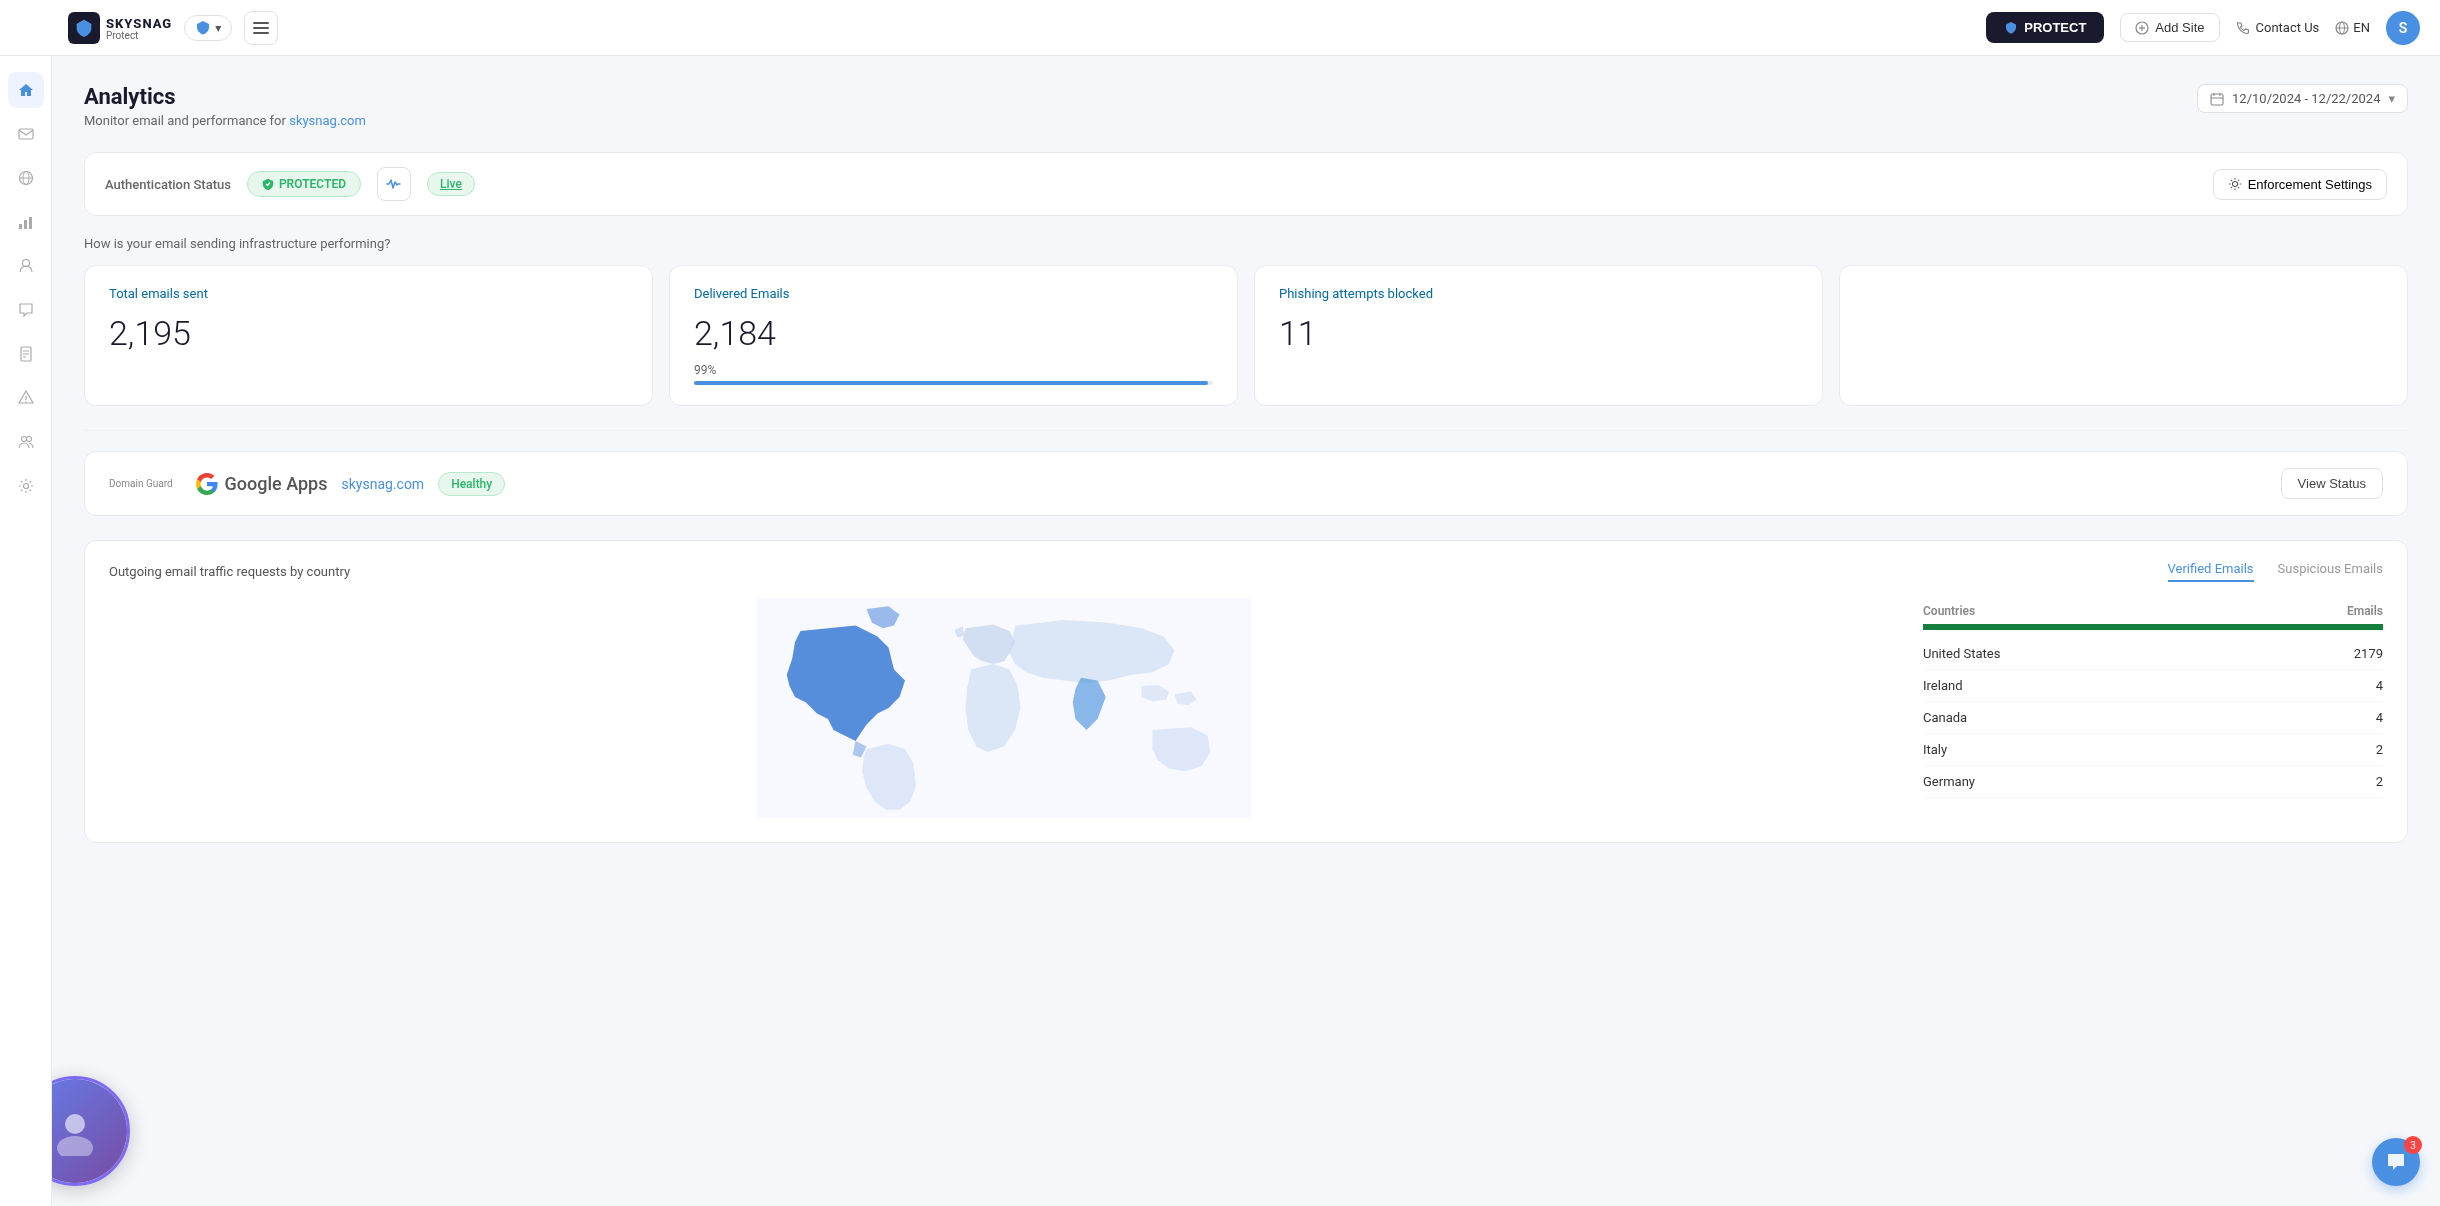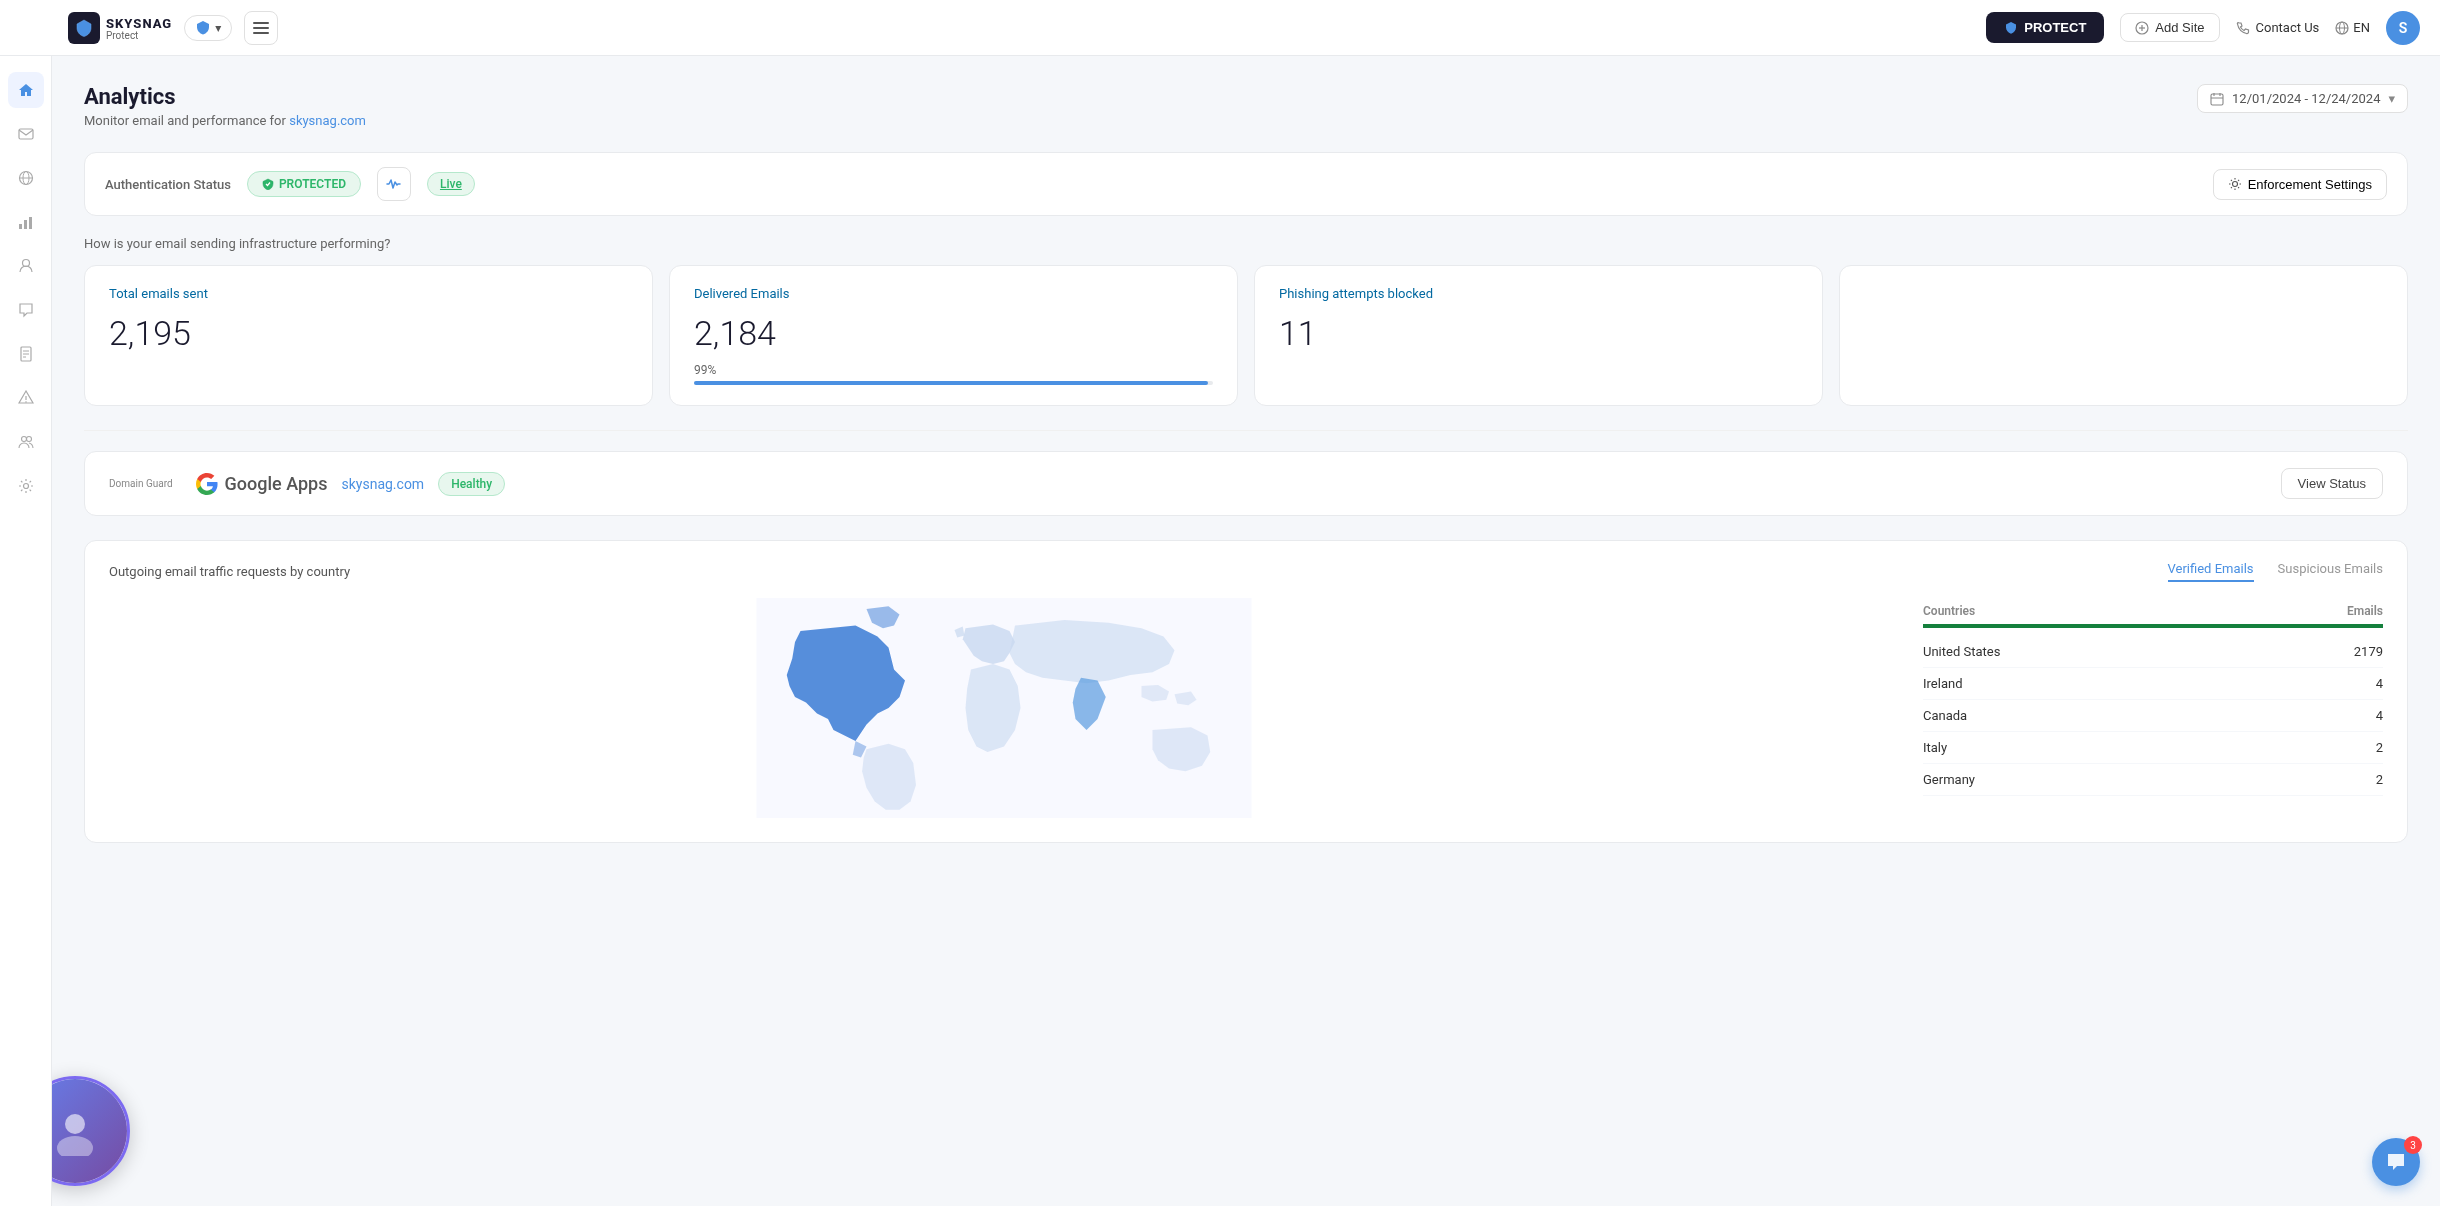--- a/index.html
+++ b/index.html
@@ -84,21 +84,21 @@
     
     .map-section { background: #fff; border: 1px solid #e8eaed; border-radius: 12px; padding: 20px 24px; position: relative; overflow: hidden; }
     .map-header { display: flex; align-items: center; justify-content: space-between; margin-bottom: 16px; }
     .map-title { font-size: 13px; color: #555; }
     .map-tabs { display: flex; gap: 24px; }
     .map-tab { font-size: 13px; color: #999; cursor: pointer; padding-bottom: 4px; }
     .map-tab.active { color: #4a90e2; border-bottom: 2px solid #4a90e2; }
     .map-content { display: flex; gap: 24px; }
     .map-area { flex: 1; min-height: 200px; position: relative; }
     .country-table { width: 460px; }
-    .country-table-header { display: flex; justify-content: space-between; padding: 6px 0; border-bottom: 4px solid #15803d; margin-bottom: 8px; }
+    .country-table-header { display: flex; justify-content: space-between; padding: 6px 0; border-bottom: 6px solid #15803d; margin-bottom: 8px; }
     .country-table-header span { font-size: 12px; color: #888; font-weight: 600; }
     .country-row { display: flex; justify-content: space-between; padding: 8px 0; border-bottom: 1px solid #f5f7fa; }
     .country-name { font-size: 13px; color: #333; }
     .country-count { font-size: 13px; color: #333; }
 
     
     .world-map-svg { width: 100%; height: 220px; }
 
     
     .video-avatar {
@@ -266,21 +266,21 @@
         <span>Monitor email and performance for </span><a href="#">skysnag.com</a>
       </p>
     </div>
     <div class="date-picker">
       <svg width="14" height="14" viewBox="0 0 14 14">
         <rect x="1" y="2" width="12" height="11" rx="1.5" fill="none" stroke="#888" stroke-width="1.1"></rect>
         <line x1="4" y1="1" x2="4" y2="4" stroke="#888" stroke-width="1.1"></line>
         <line x1="10" y1="1" x2="10" y2="4" stroke="#888" stroke-width="1.1"></line>
         <line x1="1" y1="6" x2="13" y2="6" stroke="#888" stroke-width="1"></line>
       </svg>
-      <span>12/01/2024 - 12/24/2024</span>
+      <span>12/10/2024 - 12/22/2024</span>
       <span style="color:#888;">▾</span>
     </div>
   </div>
 
   <div class="auth-bar">
     <div class="auth-bar-left">
       <span class="auth-label">Authentication Status</span>
       <div class="protected-badge">
         <svg width="12" height="12" viewBox="0 0 12 12">
             <path d="M6 1L1 3.5v2.3C1 8.8 3.2 11.2 6 12c2.8-.8 5-3.2 5-6.2V3.5L6 1z" fill="#2db66a" stroke="#1ea05a" stroke-width="0.5"></path>

